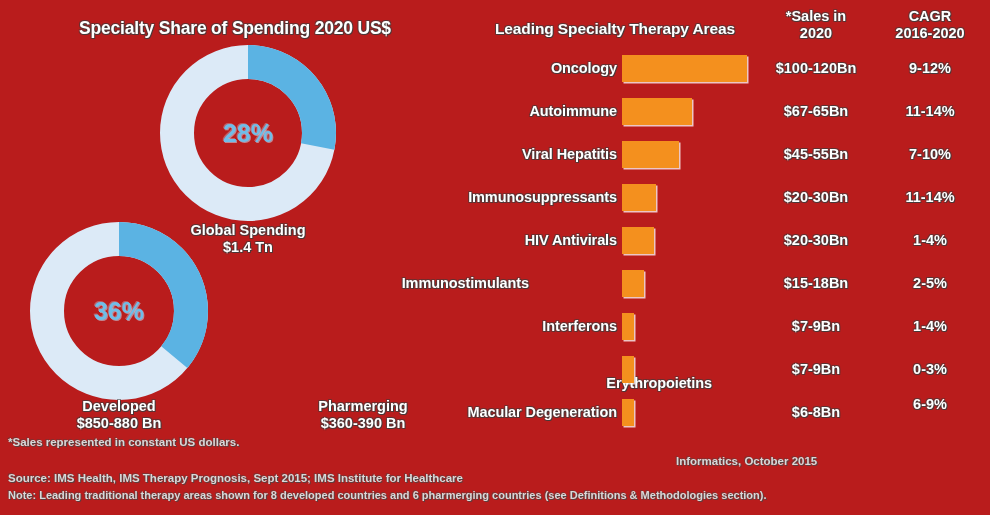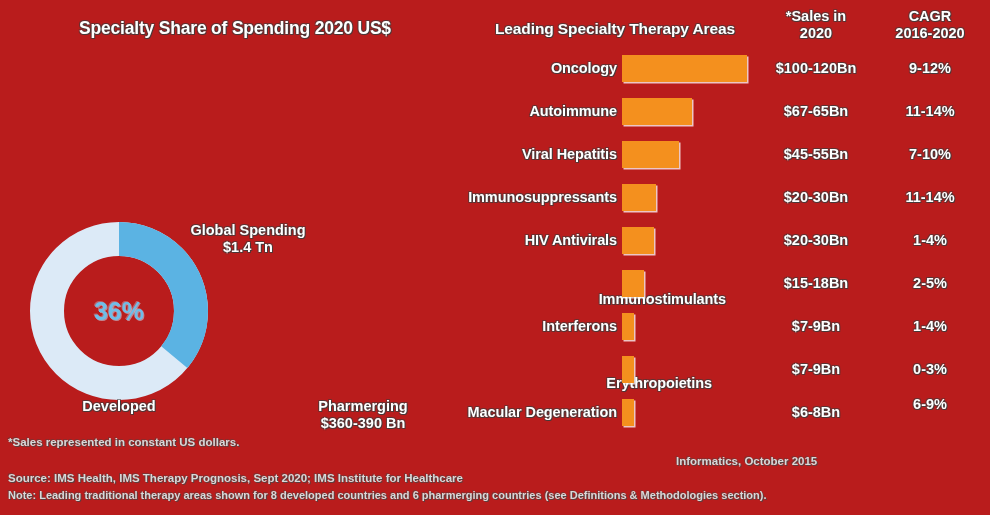--- a/index.html
+++ b/index.html
@@ -143,35 +143,44 @@
     white-space: nowrap;
   }
 </style>
 </head>
 <body>
 
 <div id="slide">
 
   <div class="txt" id="left-title">Specialty Share of Spending 2020 US$</div>
 
+  <div class="donut-wrap" id="donut-global" style="left:160px; top:45px; width:176px; height:176px;">
+    <svg width="176" height="176" viewBox="0 0 176 176">
+      <circle cx="88" cy="88" r="71" fill="none" stroke="#DCEAF7" stroke-width="34"></circle>
+
+      <circle cx="88" cy="88" r="71" fill="none" stroke="#5BB3E3" stroke-width="34" stroke-dasharray="124.9 321.2" transform="rotate(-90 88 88)"></circle>
+    </svg>
+    <div class="donut-pct">28%</div>
+  </div>
   <div class="donut-caption txt" style="left:158px; top:222px; width:180px;">
     <div>Global Spending</div>
     <div>$1.4 Tn</div>
   </div>
 
   <div class="donut-wrap" id="donut-developed" style="left:30px; top:222px; width:178px; height:178px;">
     <svg width="178" height="178" viewBox="0 0 178 178">
       <circle cx="89" cy="89" r="72" fill="none" stroke="#DCEAF7" stroke-width="34"></circle>
 
       <circle cx="89" cy="89" r="72" fill="none" stroke="#5BB3E3" stroke-width="34" stroke-dasharray="162.9 289.5" transform="rotate(-90 89 89)"></circle>
     </svg>
     <div class="donut-pct">36%</div>
   </div>
   <div class="donut-caption txt" style="left:28px; top:398px; width:182px;">
     <div>Developed</div>
+    <div>$850-880 Bn</div>
   </div>
 
   <div class="donut-caption txt" style="left:272px; top:398px; width:182px;">
     <div>Pharmerging</div>
     <div>$360-390 Bn</div>
   </div>
 
   <div class="txt" id="right-title">Leading Specialty Therapy Areas</div>
 
   <div class="txt" id="sales-head">
@@ -198,36 +207,36 @@
       <div class="txt row-sales" style="left: 762px; top: 146px;">$45-55Bn</div>
       <div class="txt row-cagr" style="left: 872px; top: 146px;">7-10%</div>
       <div class="txt row-label" style="left: 0px; width: 617px; top: 189px;">Immunosuppressants</div>
       <div class="bar" style="left: 622px; top: 184px; width: 34px; height: 27px; background: rgb(244, 144, 30);"></div>
       <div class="txt row-sales" style="left: 762px; top: 189px;">$20-30Bn</div>
       <div class="txt row-cagr" style="left: 872px; top: 189px;">11-14%</div>
       <div class="txt row-label" style="left: 0px; width: 617px; top: 232px;">HIV Antivirals</div>
       <div class="bar" style="left: 622px; top: 227px; width: 32px; height: 27px; background: rgb(244, 144, 30);"></div>
       <div class="txt row-sales" style="left: 762px; top: 232px;">$20-30Bn</div>
       <div class="txt row-cagr" style="left: 872px; top: 232px;">1-4%</div>
-      <div class="txt row-label" style="left: 11px; width: 715px; top: 275px; margin-top: 16px;">Immunostimulants</div>
+      <div class="txt row-label" style="left: 0px; width: 529px; top: 275px;">Immunostimulants</div>
       <div class="bar" style="left: 622px; top: 270px; width: 22px; height: 27px; background: rgb(244, 144, 30);"></div>
       <div class="txt row-sales" style="left: 762px; top: 275px;">$15-18Bn</div>
       <div class="txt row-cagr" style="left: 872px; top: 275px;">2-5%</div>
       <div class="txt row-label" style="left: 0px; width: 617px; top: 318px;">Interferons</div>
       <div class="bar" style="left: 622px; top: 313px; width: 12px; height: 27px; background: rgb(244, 144, 30);"></div>
       <div class="txt row-sales" style="left: 762px; top: 318px;">$7-9Bn</div>
       <div class="txt row-cagr" style="left: 872px; top: 318px;">1-4%</div>
       <div class="txt row-label" style="left: 0px; width: 712px; top: 375px;">Erythropoietins</div>
       <div class="bar" style="left: 622px; top: 356px; width: 12px; height: 27px; background: rgb(244, 144, 30);"></div>
       <div class="txt row-sales" style="left: 762px; top: 361px;">$7-9Bn</div>
       <div class="txt row-cagr" style="left: 872px; top: 361px;">0-3%</div>
       <div class="txt row-label" style="left: 0px; width: 617px; top: 404px;">Macular Degeneration</div>
       <div class="bar" style="left: 622px; top: 399px; width: 12px; height: 27px; background: rgb(244, 144, 30);"></div>
       <div class="txt row-sales" style="left: 762px; top: 404px;">$6-8Bn</div>
       <div class="txt row-cagr" style="left: 872px; top: 396px;">6-9%</div>
     </div>
 
   <div class="footnote" style="left:8px; top:436px;text-align:right;">*Sales represented in constant US dollars.</div>
-  <div class="footnote" style="left:8px; top:472px;">Source: IMS Health, IMS Therapy Prognosis, Sept 2020; IMS Institute for Healthcare</div>
+  <div class="footnote" style="left:8px; top:472px;">Source: IMS Health, IMS Therapy Prognosis, Sept 2015; IMS Institute for Healthcare</div>
   <div class="footnote" style="left:8px; top:489px; font-size:11px;">Note: Leading traditional therapy areas shown for 8 developed countries and 6 pharmerging countries (see Definitions &amp; Methodologies section).</div>
   <div id="source-right" style="left:676px; top:455px;">Informatics, October 2015</div>
 
 </div>
 
 </body></html>

